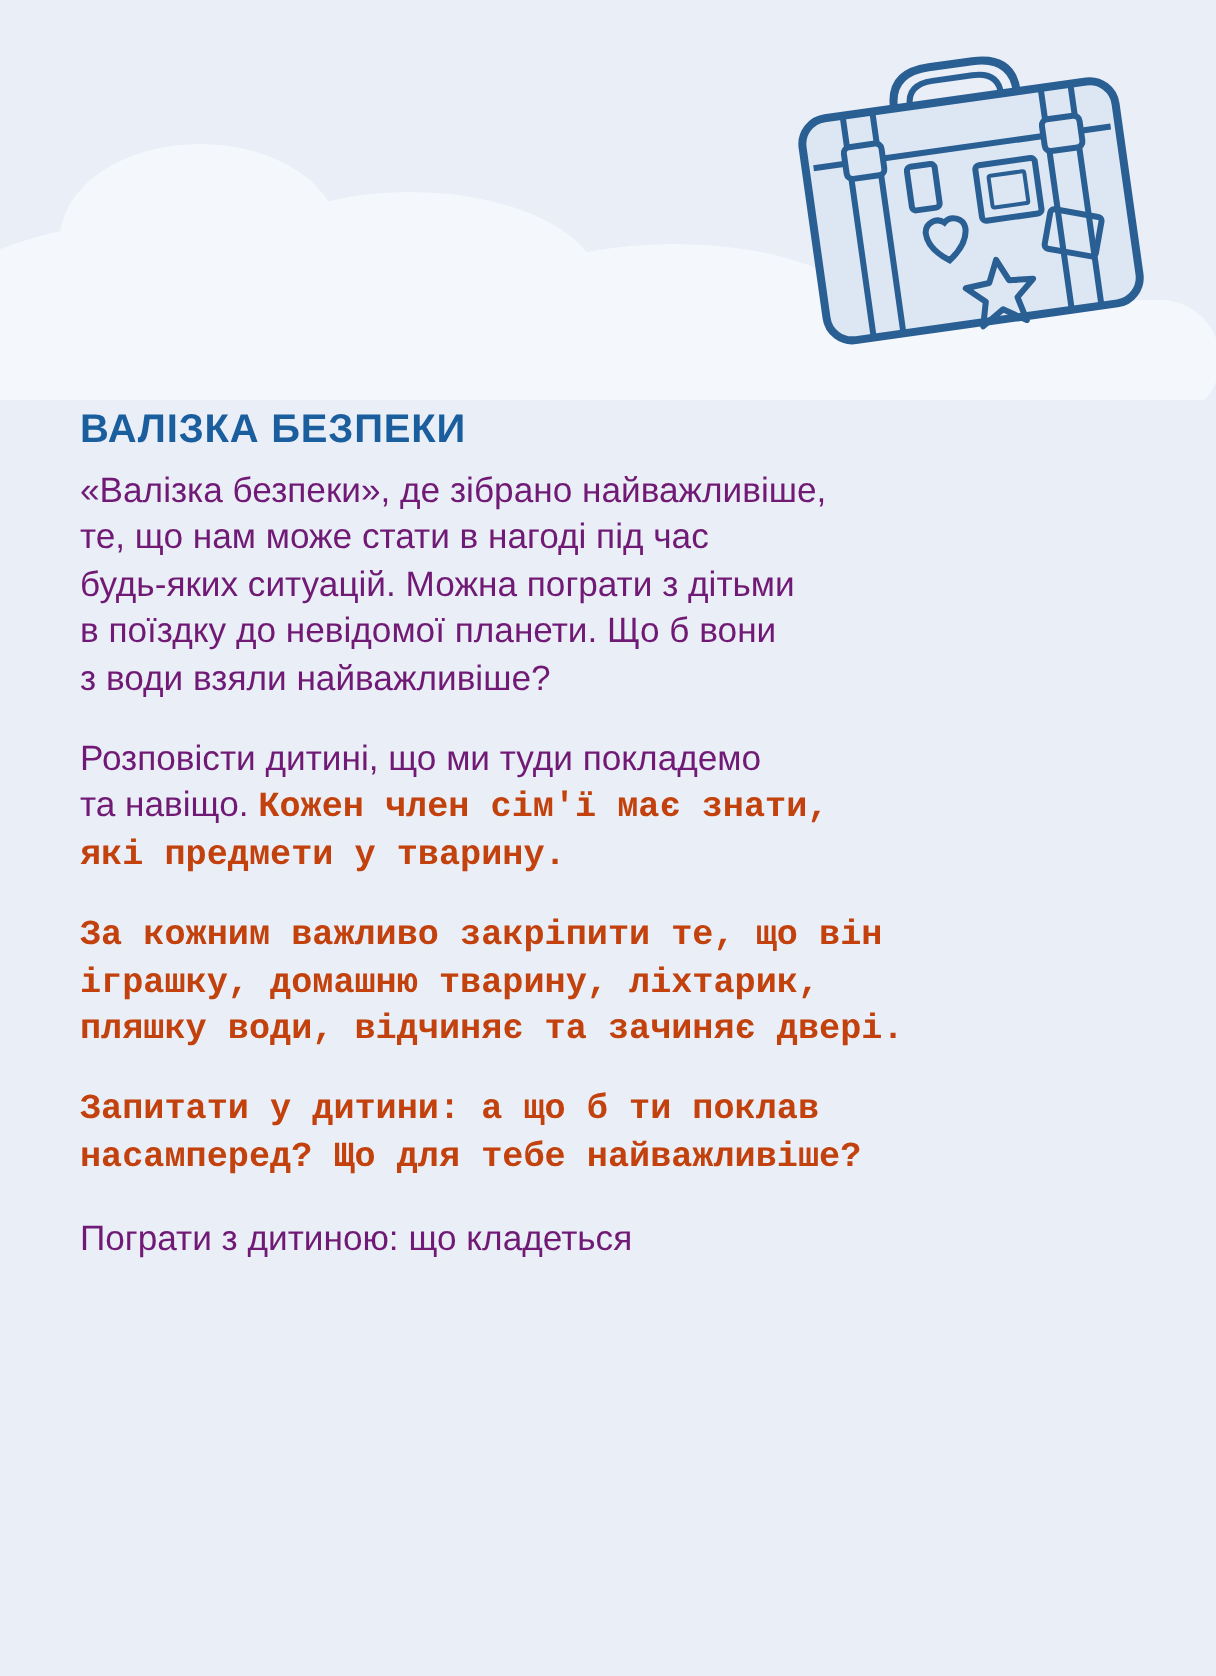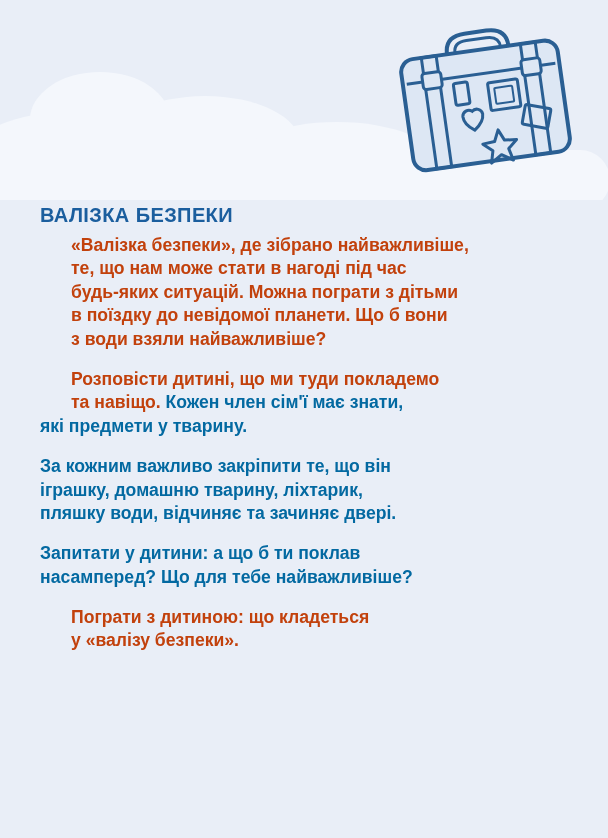--- a/index.html
+++ b/index.html
@@ -69,27 +69,27 @@
     font-size: 17.6px;
     line-height: 1.33;
     color: #1f4f77;
   }
 
   .para {
     margin-bottom: 17px;
   }
 
   .normal {
+    color: #701a75;
+    font-weight: normal;
+  }
+  .bold {
     color: #c2410c;
     font-weight: bold;
-    margin-left: 31px;
-  }
-  .bold {
-    color: #0369a1;
-    font-weight: bold;
+    font-family: Liberation Mono, monospace;
   }
 </style>
 </head>
 <body>
 
 <div id="page">
 
   <div class="cloud-band">
     <div class="cloud" style="left:-40px; top:110px; width:250px; height:110px;"></div>
     <div class="cloud" style="left:30px; top:72px; width:140px; height:95px;"></div>
@@ -152,17 +152,16 @@
       <p class="bold">пляшку води, відчиняє та зачиняє двері.</p>
     </div>
 
     <div class="para">
       <p class="bold">Запитати у дитини: а що б ти поклав</p>
       <p class="bold">насамперед? Що для тебе найважливіше?</p>
     </div>
 
     <div class="para">
       <p class="normal">Пограти з дитиною: що кладеться</p>
-      <p class="normal">у «валізу безпеки».</p>
     </div>
   </div>
 
 </div>
 
 </body></html>

